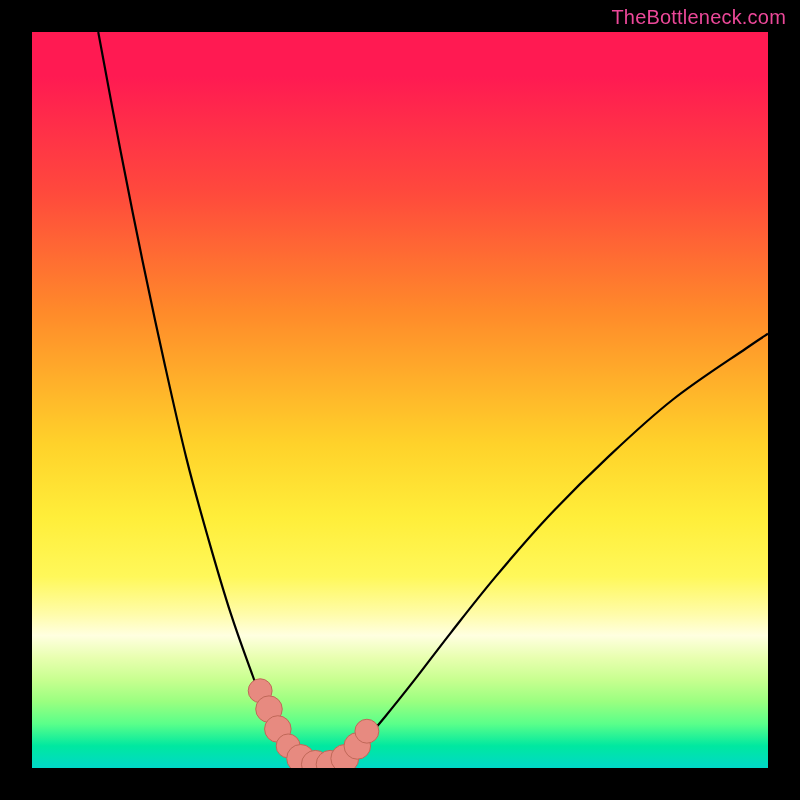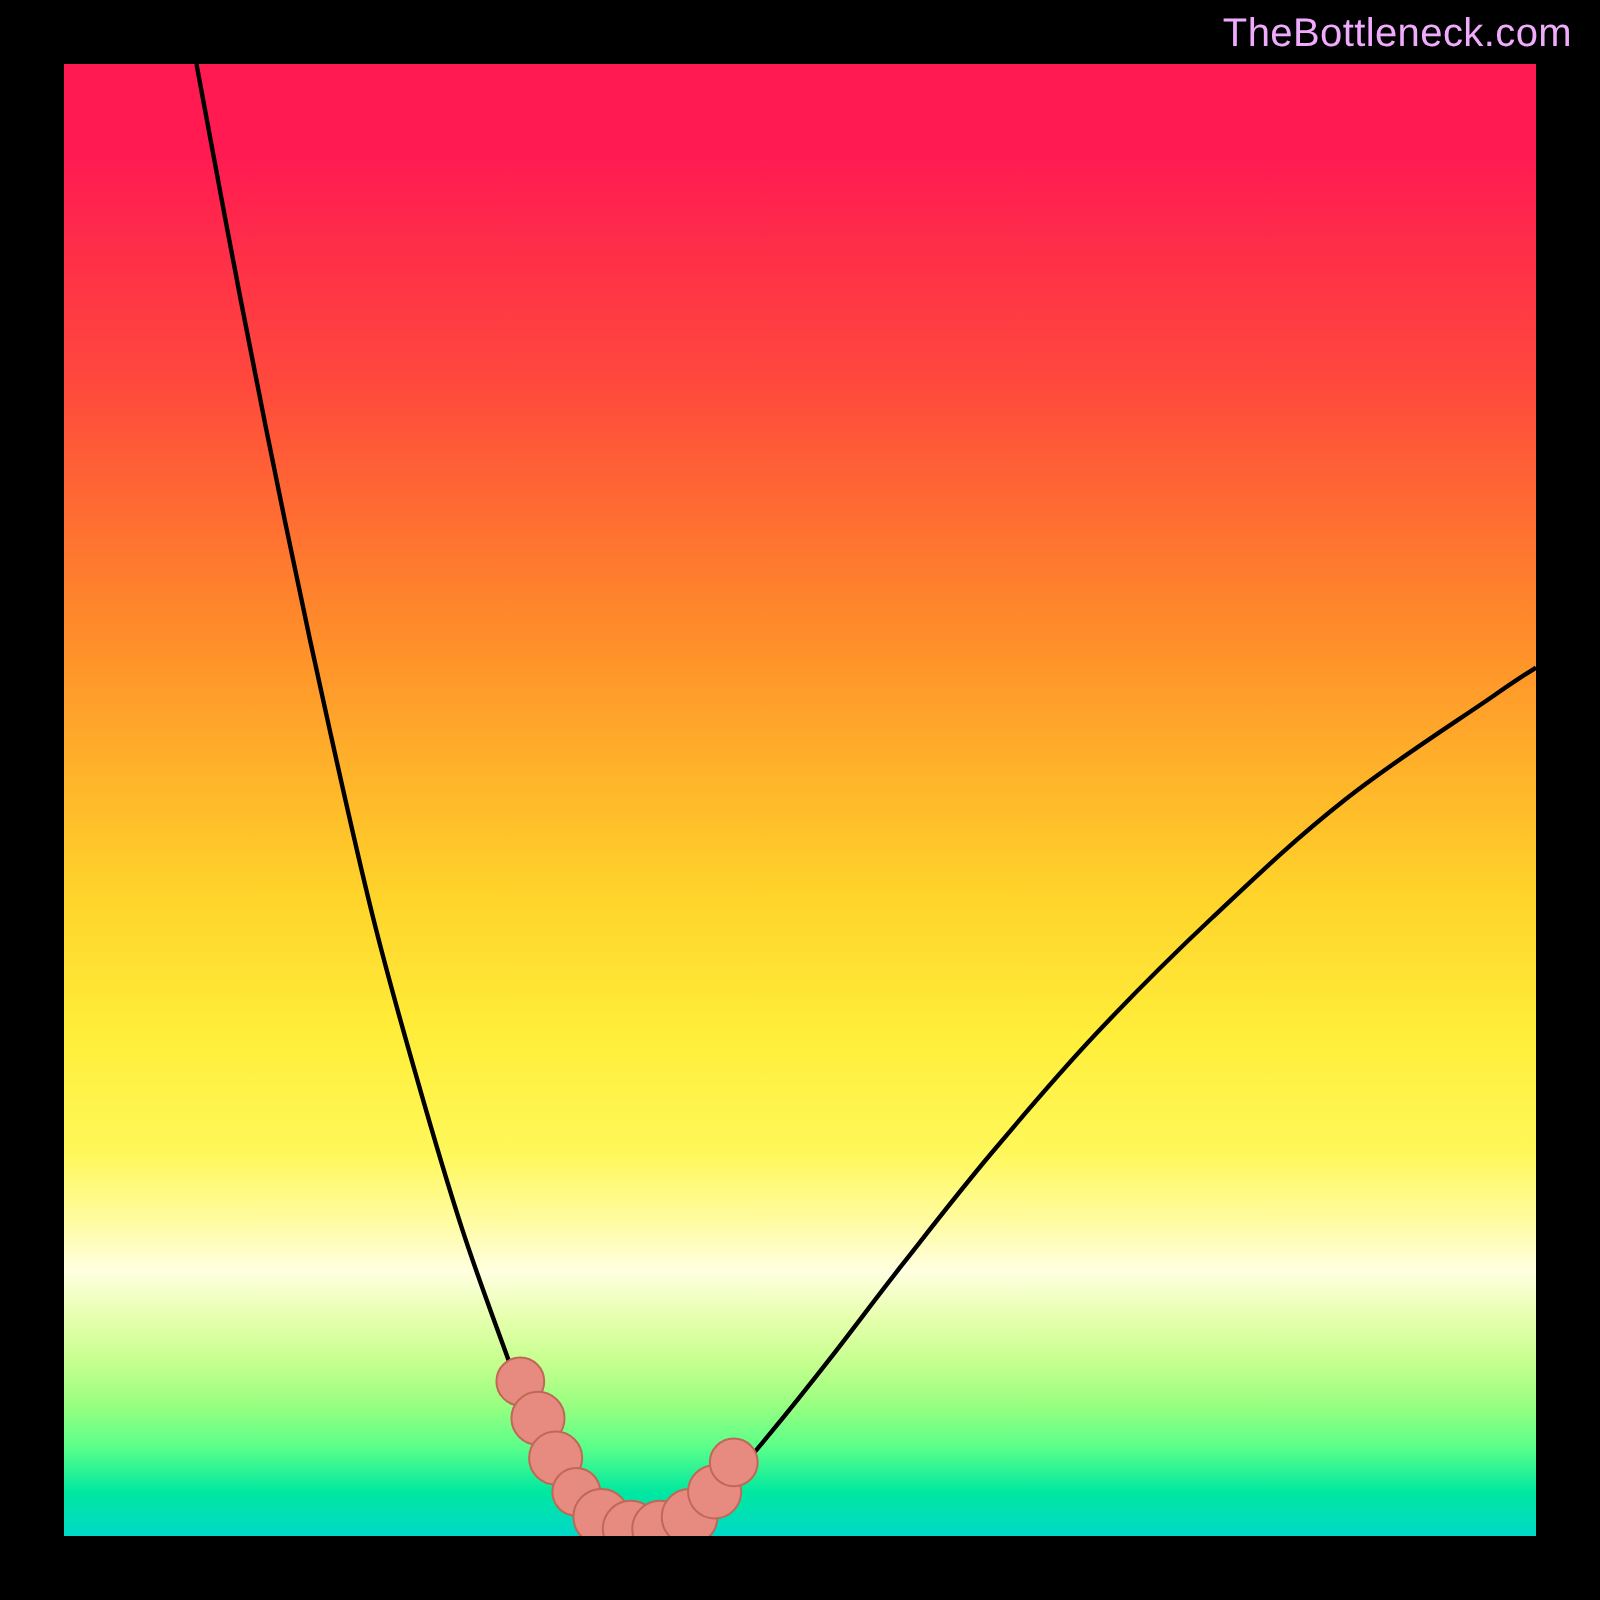--- a/index.html
+++ b/index.html
@@ -48,21 +48,21 @@
     position: absolute;
     left: 0;
     top: 0;
     width: 736px;
     height: 736px;
   }
   .watermark {
     position: absolute;
     top: 6px;
     right: 14px;
-    color: #f0abfc;
+    color: #ec4899;
     font-size: 20px;
     font-weight: 500;
     letter-spacing: 0.2px;
   }
 </style>
 </head>
 <body>
 
 <div class="frame">
   <div class="plot">

